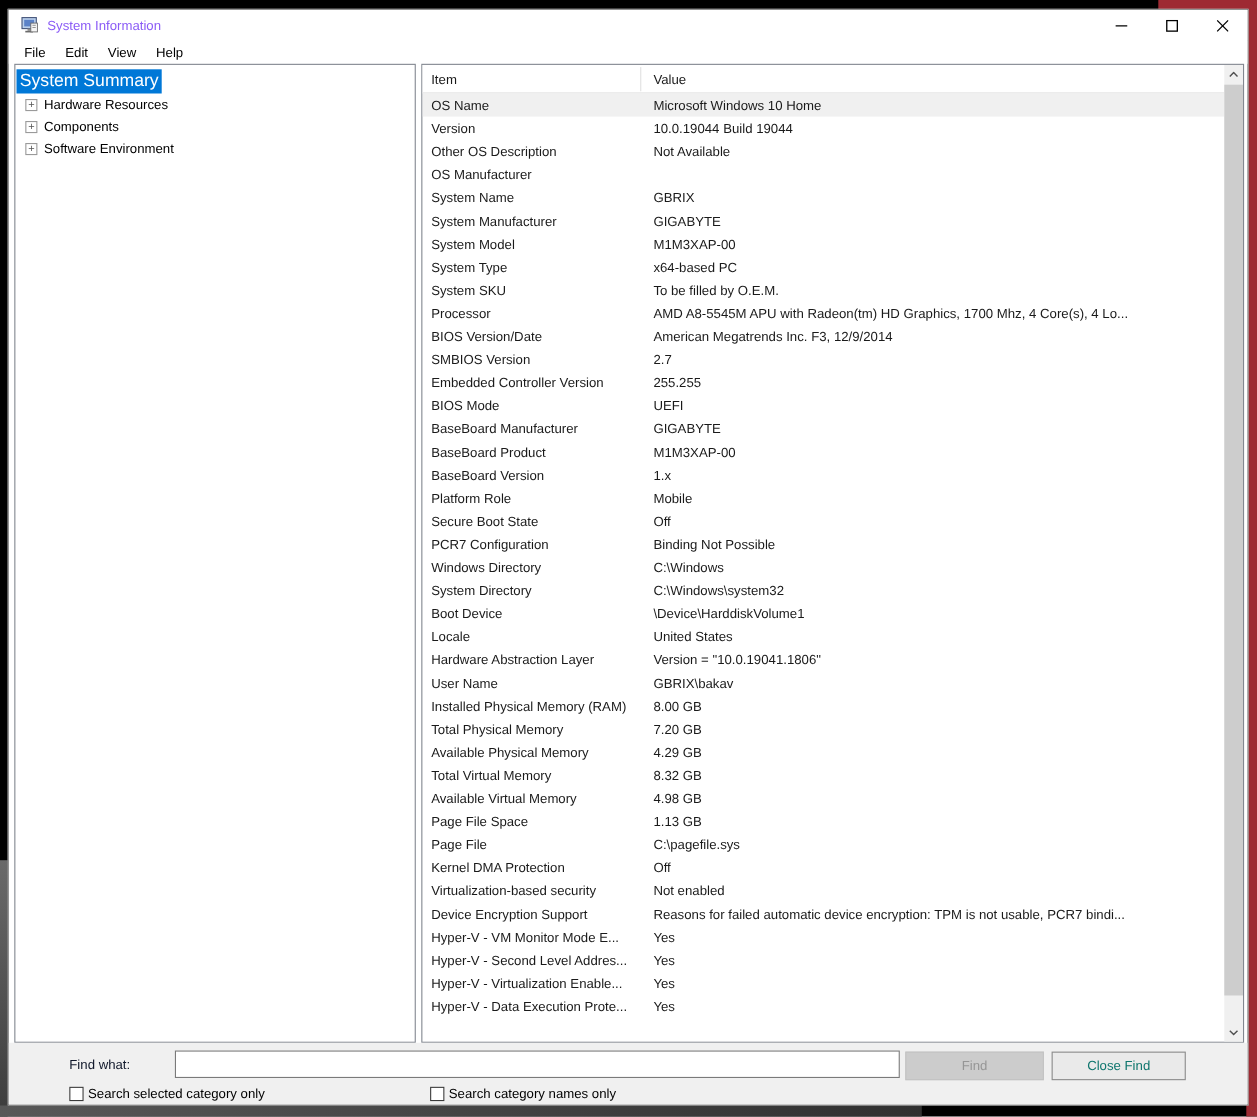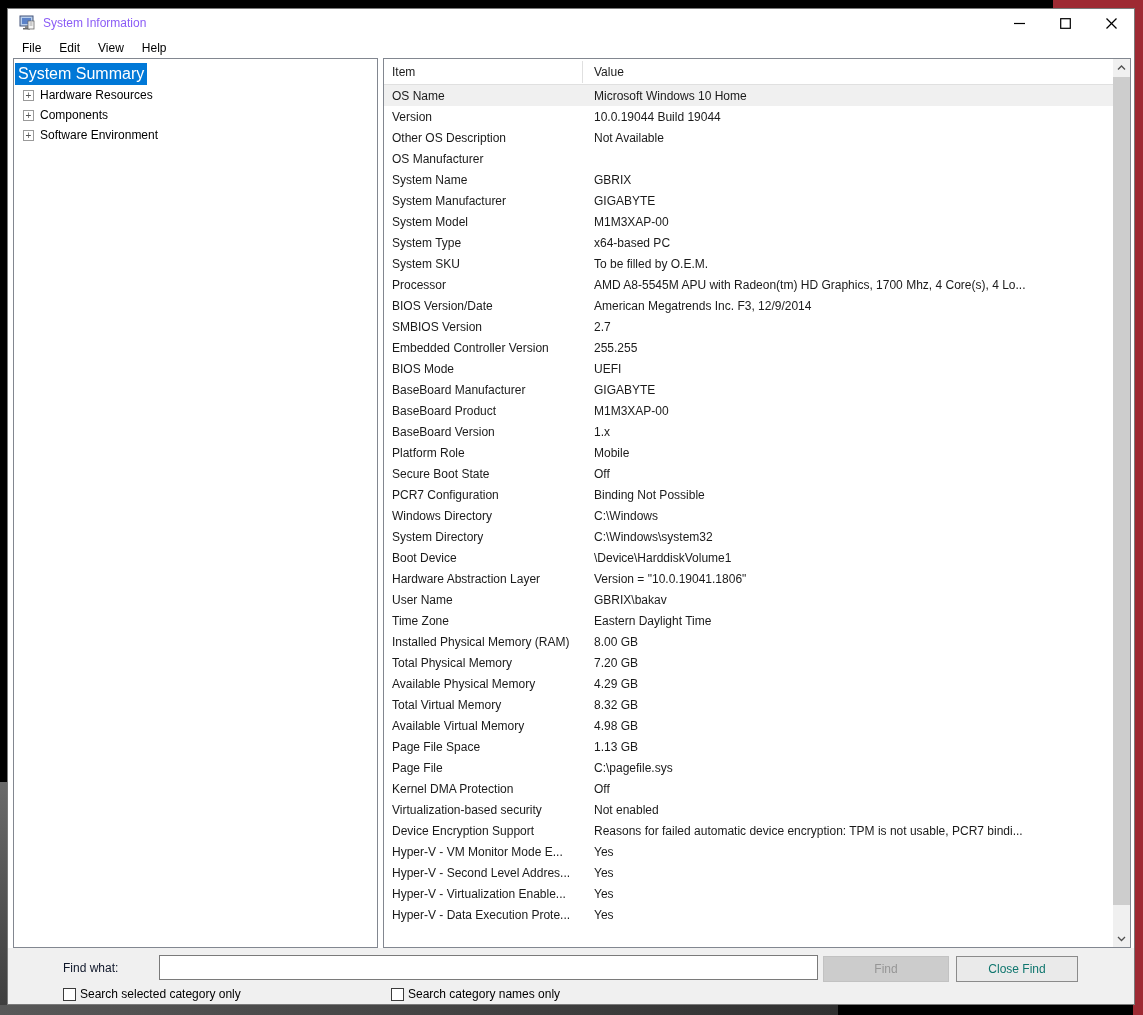--- a/index.html
+++ b/index.html
@@ -231,30 +231,30 @@
         </div>
         <div class="row">
           <span class="c1">System Directory</span>
           <span class="c2">C:\Windows\system32</span>
         </div>
         <div class="row">
           <span class="c1">Boot Device</span>
           <span class="c2">\Device\HarddiskVolume1</span>
         </div>
         <div class="row">
+          <span class="c1">Locale</span>
+          <span class="c2">United States</span>
+        </div>
+        <div class="row">
           <span class="c1">Hardware Abstraction Layer</span>
           <span class="c2">Version = "10.0.19041.1806"</span>
         </div>
         <div class="row">
           <span class="c1">User Name</span>
           <span class="c2">GBRIX\bakav</span>
-        </div>
-        <div class="row">
-          <span class="c1">Time Zone</span>
-          <span class="c2">Eastern Daylight Time</span>
         </div>
         <div class="row">
           <span class="c1">Installed Physical Memory (RAM)</span>
           <span class="c2">8.00 GB</span>
         </div>
         <div class="row">
           <span class="c1">Total Physical Memory</span>
           <span class="c2">7.20 GB</span>
         </div>
         <div class="row">

